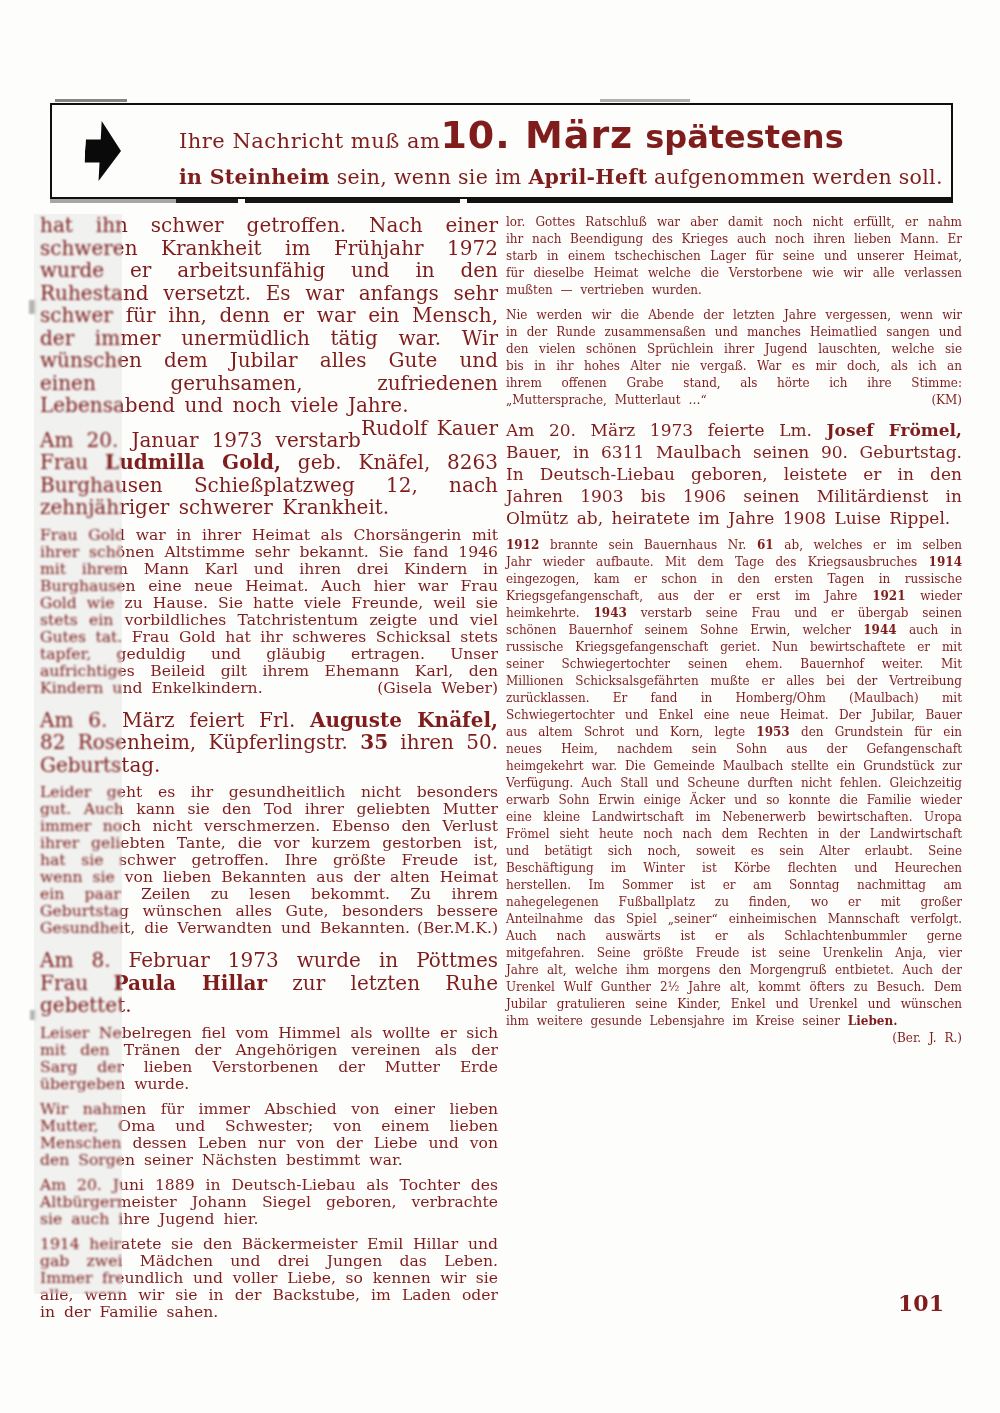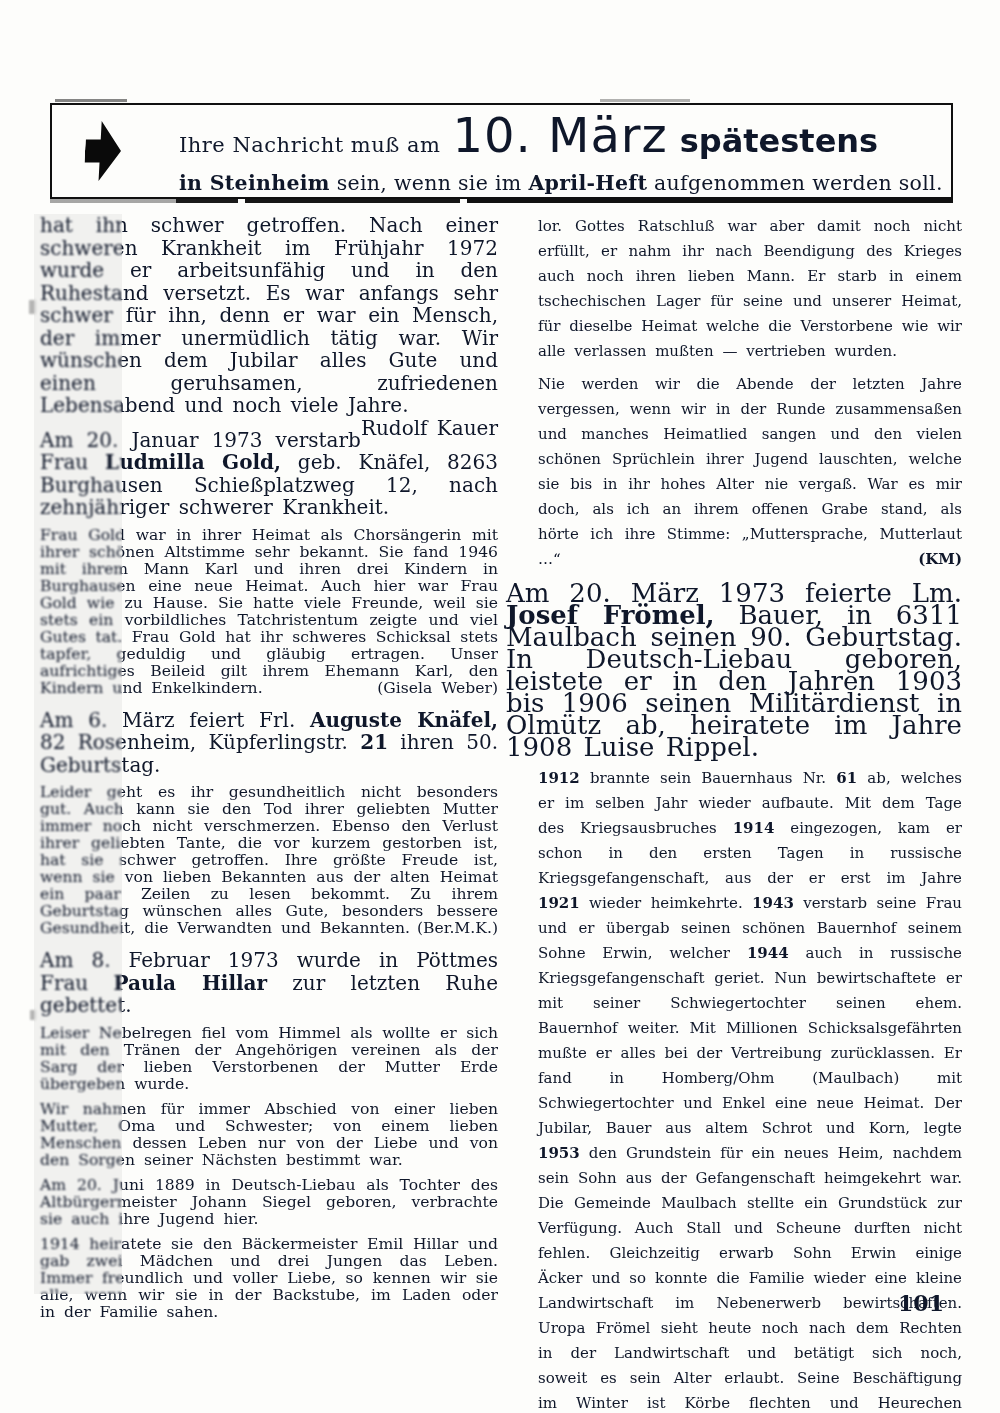--- a/index.html
+++ b/index.html
@@ -1,42 +1,42 @@
 <!DOCTYPE html>
 <html><head>
 <meta charset="utf-8">
 <style>
   html,body{margin:0;padding:0;background:#ffffff;}
   .page{
     position:relative;
     width:1000px;height:1413px;
     background:#fdfdfb;
     font-family:"DejaVu Serif", serif;
-    color:#0f172a;
+    color:#7f1d1d;
     overflow:hidden;
   }
   
   .notice-box{
     position:absolute;left:50px;top:103px;width:899px;height:92px;
     border:2px solid #101010;
     display:flex;align-items:center;
     background:#fdfdfb;
   }
   .arrow-icon{
     width:36px;height:64px;margin-left:33px;flex:0 0 auto;
     background:#0a0a0a;
     clip-path:polygon(0 32%,42% 32%,42% 3%,100% 50%,42% 97%,42% 68%,0 68%);
     transform:skewX(-3deg);
   }
   .notice-text{margin-left:58px;}
   .notice-line1{display:flex;align-items:baseline;white-space:nowrap;}
   .nl1-prefix{font-size:21px;letter-spacing:.5px;}
   .nl1-date{
-    font-family:"DejaVu Sans",sans-serif;font-weight:400;
-    font-size:48px;letter-spacing:1px;margin-left:12px;
+    font-family:"DejaVu Sans",sans-serif;font-weight:700;
+    font-size:38px;letter-spacing:1px;
   }
   .nl1-suffix{
     font-family:"DejaVu Sans",sans-serif;font-weight:700;
     font-size:32px;margin-left:12px;
   }
   .notice-line2{font-size:20.5px;margin-top:8px;letter-spacing:.3px;white-space:nowrap;text-align:center;}
   .notice-line2 .b{font-weight:700;}
   
   .artifact-underline{
     position:absolute;left:50px;top:199px;width:903px;height:4px;
@@ -51,24 +51,24 @@
   .artifact-dash{position:absolute;height:3px;background:#222;opacity:.55;}
   
   .col{position:absolute;top:214px;}
   .col-left{left:40px;width:458px;}
   .col-right{left:506px;width:456px;}
   .para{text-align:justify;margin:0 0 8px 0;}
   .para .b{font-weight:700;}
   .col-left .lead{font-size:20px;line-height:22.5px;word-spacing:3px;margin-top:12px;}
   .col-left .lead:first-child{margin-top:0;}
   .col-left .body{font-size:15.6px;line-height:17px;word-spacing:4px;}
-  .col-right .lead{font-size:26px;line-height:22px;word-spacing:3px;margin-top:10px;}
-  .col-right .body{font-size:15px;line-height:25px;word-spacing:4px;margin-left:32px;}
+  .col-right .lead{font-size:17px;line-height:22px;word-spacing:3px;margin-top:10px;}
+  .col-right .body{font-size:12px;line-height:17px;word-spacing:4px;}
   .sig{float:right;}
-  .sig.b{font-weight:700;}
+  .sig.b{font-weight:400;}
   
   .smear-overlay{
     position:absolute;left:34px;top:214px;width:88px;height:1080px;
     backdrop-filter:blur(1.2px);-webkit-backdrop-filter:blur(1.2px);
     background:rgba(25,25,25,0.05);
     pointer-events:none;
   }
   .margin-speck{position:absolute;background:#333;opacity:.35;filter:blur(1px);}
   
   .page-number{
@@ -96,21 +96,21 @@
   <div class="artifact-underline"></div>
   <div class="artifact-dash" style="left:55px;top:99px;width:72px;"></div>
   <div class="artifact-dash" style="left:600px;top:99px;width:90px;opacity:.35;"></div>
   <div class="margin-speck" style="left:29px;top:300px;width:6px;height:14px;"></div>
   <div class="margin-speck" style="left:30px;top:1010px;width:5px;height:10px;"></div>
 
   <div class="col col-left">
       <p class="para lead"><span>hat ihn schwer getroffen. Nach einer schweren Krankheit im Frühjahr 1972 wurde er arbeitsunfähig und in den Ruhestand versetzt. Es war anfangs sehr schwer für ihn, denn er war ein Mensch, der immer unermüdlich tätig war. Wir wünschen dem Jubilar alles Gute und einen geruhsamen, zufriedenen Lebensabend und noch viele Jahre.</span><span class="sig">Rudolf Kauer</span></p>
       <p class="para lead"><span>Am 20. Januar 1973 verstarb Frau </span><span class="b">Ludmilla Gold,</span><span> geb. Knäfel, 8263 Burghausen Schießplatzweg 12, nach zehnjähriger schwerer Krankheit.</span></p>
       <p class="para body"><span>Frau Gold war in ihrer Heimat als Chorsängerin mit ihrer schönen Altstimme sehr bekannt. Sie fand 1946 mit ihrem Mann Karl und ihren drei Kindern in Burghausen eine neue Heimat. Auch hier war Frau Gold wie zu Hause. Sie hatte viele Freunde, weil sie stets ein vorbildliches Tatchristentum zeigte und viel Gutes tat. Frau Gold hat ihr schweres Schicksal stets tapfer, geduldig und gläubig ertragen. Unser aufrichtiges Beileid gilt ihrem Ehemann Karl, den Kindern und Enkelkindern.</span><span class="sig">(Gisela Weber)</span></p>
-      <p class="para lead"><span>Am 6. März feiert Frl. </span><span class="b">Auguste Knäfel,</span><span> 82 Rosenheim, Küpferlingstr. </span><span class="b">21</span><span> ihren 50. Geburtstag.</span></p>
+      <p class="para lead"><span>Am 6. März feiert Frl. </span><span class="b">Auguste Knäfel,</span><span> 82 Rosenheim, Küpferlingstr. </span><span class="b">35</span><span> ihren 50. Geburtstag.</span></p>
       <p class="para body"><span>Leider geht es ihr gesundheitlich nicht besonders gut. Auch kann sie den Tod ihrer geliebten Mutter immer noch nicht verschmerzen. Ebenso den Verlust ihrer geliebten Tante, die vor kurzem gestorben ist, hat sie schwer getroffen. Ihre größte Freude ist, wenn sie von lieben Bekannten aus der alten Heimat ein paar Zeilen zu lesen bekommt. Zu ihrem Geburtstag wünschen alles Gute, besonders bessere Gesundheit, die Verwandten und Bekannten.</span><span class="sig">(Ber.M.K.)</span></p>
       <p class="para lead"><span>Am 8. Februar 1973 wurde in Pöttmes Frau </span><span class="b">Paula Hillar</span><span> zur letzten Ruhe gebettet.</span></p>
       <p class="para body"><span>Leiser Nebelregen fiel vom Himmel als wollte er sich mit den Tränen der Angehörigen vereinen als der Sarg der lieben Verstorbenen der Mutter Erde übergeben wurde.</span></p>
       <p class="para body"><span>Wir nahmen für immer Abschied von einer lieben Mutter, Oma und Schwester; von einem lieben Menschen dessen Leben nur von der Liebe und von den Sorgen seiner Nächsten bestimmt war.</span></p>
       <p class="para body"><span>Am 20. Juni 1889 in Deutsch-Liebau als Tochter des Altbürgermeister Johann Siegel geboren, verbrachte sie auch ihre Jugend hier.</span></p>
       <p class="para body"><span>1914 heiratete sie den Bäckermeister Emil Hillar und gab zwei Mädchen und drei Jungen das Leben. Immer freundlich und voller Liebe, so kennen wir sie alle, wenn wir sie in der Backstube, im Laden oder in der Familie sahen.</span></p>
     </div>
   <div class="col col-right">
       <p class="para body"><span>lor. Gottes Ratschluß war aber damit noch nicht erfüllt, er nahm ihr nach Beendigung des Krieges auch noch ihren lieben Mann. Er starb in einem tschechischen Lager für seine und unserer Heimat, für dieselbe Heimat welche die Verstorbene wie wir alle verlassen mußten — vertrieben wurden.</span></p>
       <p class="para body"><span>Nie werden wir die Abende der letzten Jahre vergessen, wenn wir in der Runde zusammensaßen und manches Heimatlied sangen und den vielen schönen Sprüchlein ihrer Jugend lauschten, welche sie bis in ihr hohes Alter nie vergaß. War es mir doch, als ich an ihrem offenen Grabe stand, als hörte ich ihre Stimme: „Muttersprache, Mutterlaut …“</span><span class="sig b">(KM)</span></p>

